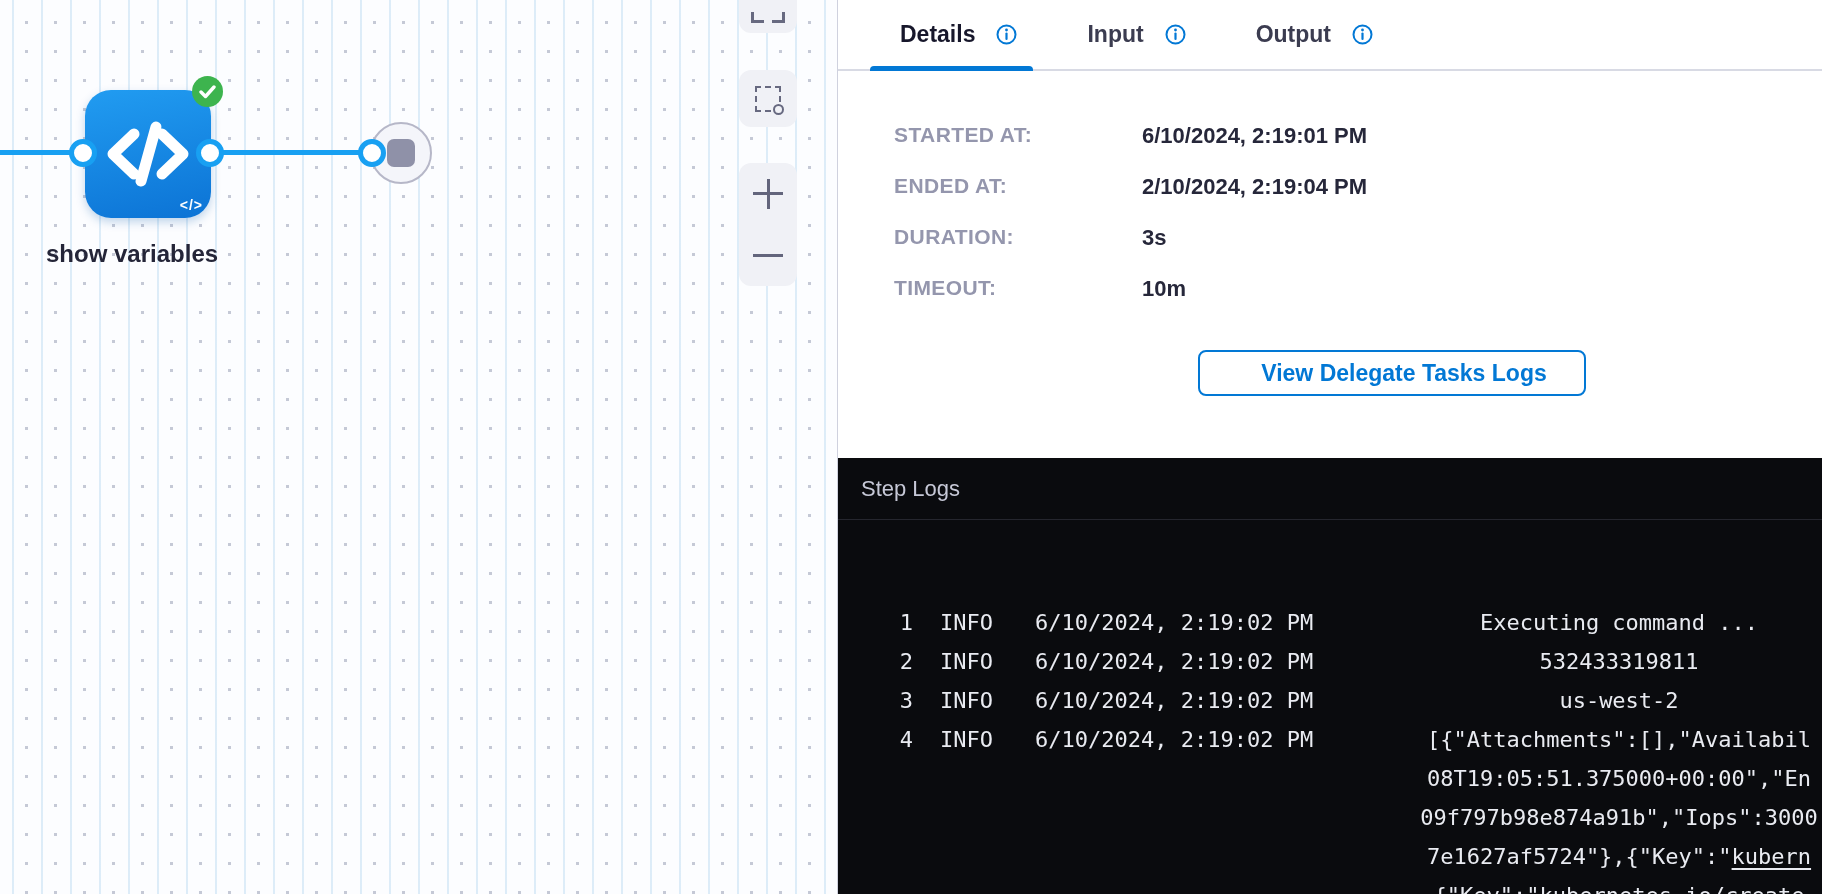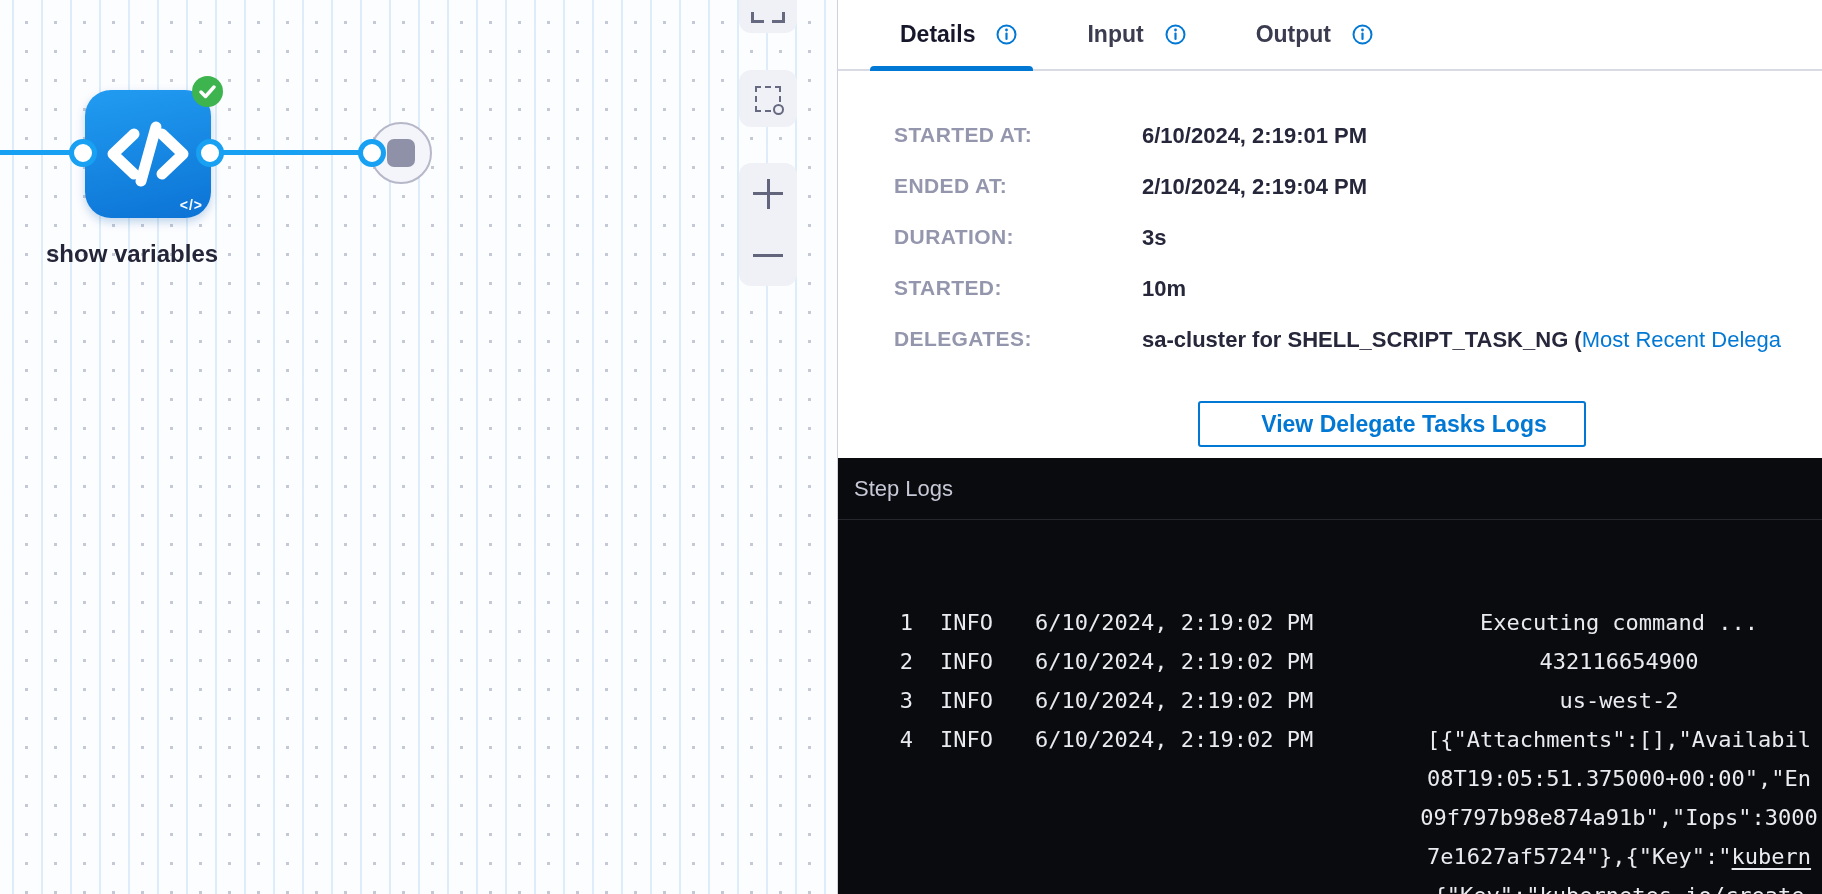--- a/index.html
+++ b/index.html
@@ -60,26 +60,26 @@
   .tab-underline { position:absolute; left:32px; bottom:-2px; width:163px; height:5px;
     background:#0278d5; border-radius:4px 4px 0 0; }
   .info-icon { display:inline-flex; }
 
   .details { padding:52px 0 0 56px; }
   .d-row { display:flex; margin-bottom:25px; }
   .d-label { width:248px; font-size:21px; font-weight:700; color:#9496ad; letter-spacing:.4px; }
   .d-value { font-size:22px; font-weight:700; color:#26273a; white-space:nowrap; overflow:hidden; }
   .d-link { color:#0278d5; font-weight:400; cursor:pointer; }
   .delegate-btn { margin:23px 0 0 304px; width:388px; height:46px; background:#fff;
-    border:2px solid #0278d5; border-radius:3px; color:#0278d5; font-size:23px; font-weight:700;
+    border:2px solid #0278d5; border-radius:8px; color:#0278d5; font-size:23px; font-weight:700;
     font-family:"Liberation Sans", sans-serif; cursor:pointer;padding-left:24px; }
 
   
   .steplogs { position:absolute; left:0; top:458px; width:985px; height:436px; background:#0a0b0e; }
-  .steplogs-bar { height:62px; line-height:62px; padding-left:16px; border-bottom:1px solid #25262e;
+  .steplogs-bar { height:62px; line-height:62px; padding-left:23px; border-bottom:1px solid #25262e;
     color:#c6c8d6; font-size:22px; }
   .console { padding-top:83px; font-family:"DejaVu Sans Mono", monospace; font-size:22px;
     color:#e9ebf1; }
   .log-row { display:flex; height:39px; line-height:39px; white-space:pre; overflow:hidden; }
   .c-num { width:75px; text-align:right; flex:none; }
   .c-lvl { width:95px; margin-left:27px; flex:none; }
   .c-ts  { width:380px; flex:none; }
   .c-msg { flex:1; overflow:hidden;text-align:center; }
   .c-msg .log-link { text-decoration:underline; text-underline-offset:4px; cursor:pointer; }
 </style>
@@ -179,44 +179,40 @@
       </div>
       <div class="d-row">
         <span class="d-label">ENDED AT:</span>
         <span class="d-value">2/10/2024, 2:19:04 PM</span>
       </div>
       <div class="d-row">
         <span class="d-label">DURATION:</span>
         <span class="d-value">3s</span>
       </div>
       <div class="d-row">
-        <span class="d-label">STARTED:</span>
+        <span class="d-label">TIMEOUT:</span>
         <span class="d-value">10m</span>
-      </div>
-      <div class="d-row">
-        <span class="d-label">DELEGATES:</span>
-        <span class="d-value"><span>sa-cluster for SHELL_SCRIPT_TASK_NG (</span><span class="d-link">Most Recent Delega</span></span>
       </div>
       <button class="delegate-btn">View Delegate Tasks Logs</button>
     </div>
 
     <div class="steplogs">
       <div class="steplogs-bar">Step Logs</div>
       <div class="console">
         <div class="log-row">
           <span class="c-num">1</span>
           <span class="c-lvl">INFO</span>
           <span class="c-ts">6/10/2024, 2:19:02 PM</span>
           <span class="c-msg"><span>Executing command ...</span><span class="log-link"></span></span>
         </div>
         <div class="log-row">
           <span class="c-num">2</span>
           <span class="c-lvl">INFO</span>
           <span class="c-ts">6/10/2024, 2:19:02 PM</span>
-          <span class="c-msg"><span>432116654900</span><span class="log-link"></span></span>
+          <span class="c-msg"><span>532433319811</span><span class="log-link"></span></span>
         </div>
         <div class="log-row">
           <span class="c-num">3</span>
           <span class="c-lvl">INFO</span>
           <span class="c-ts">6/10/2024, 2:19:02 PM</span>
           <span class="c-msg"><span>us-west-2</span><span class="log-link"></span></span>
         </div>
         <div class="log-row">
           <span class="c-num">4</span>
           <span class="c-lvl">INFO</span>

